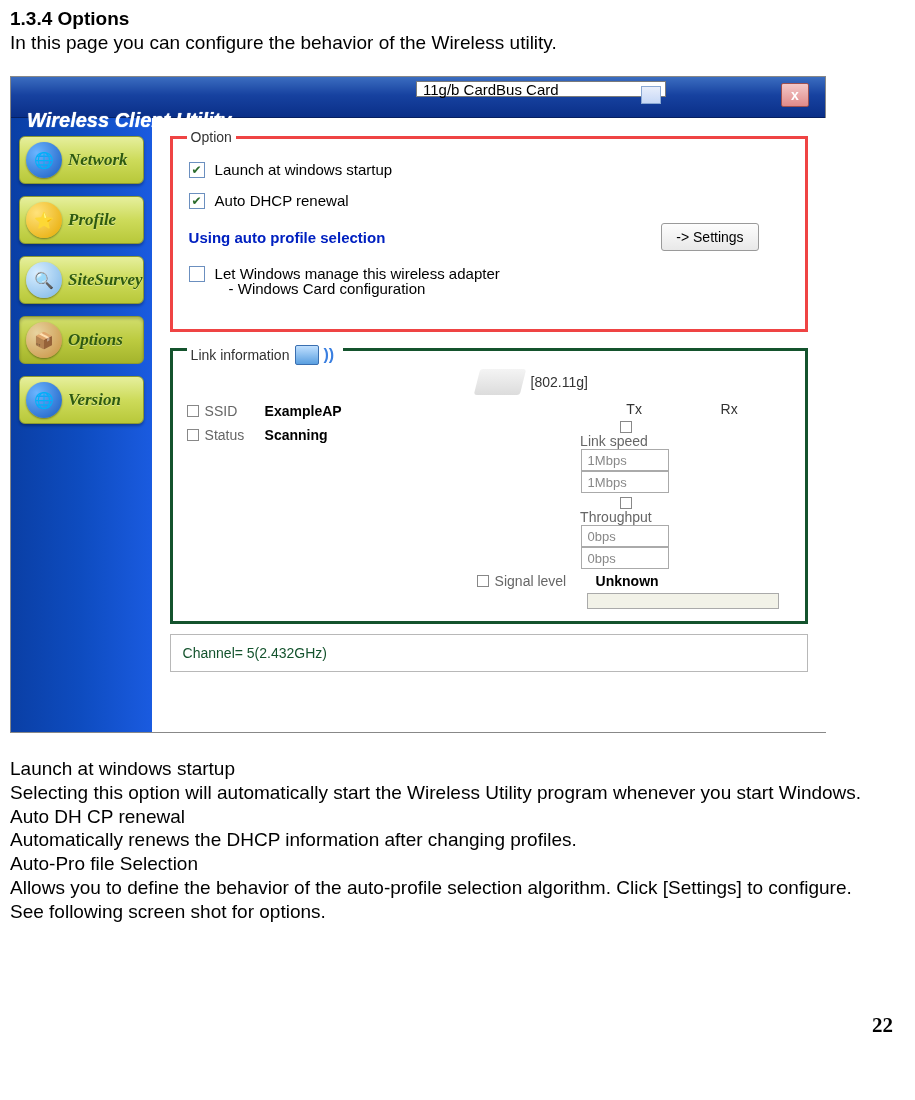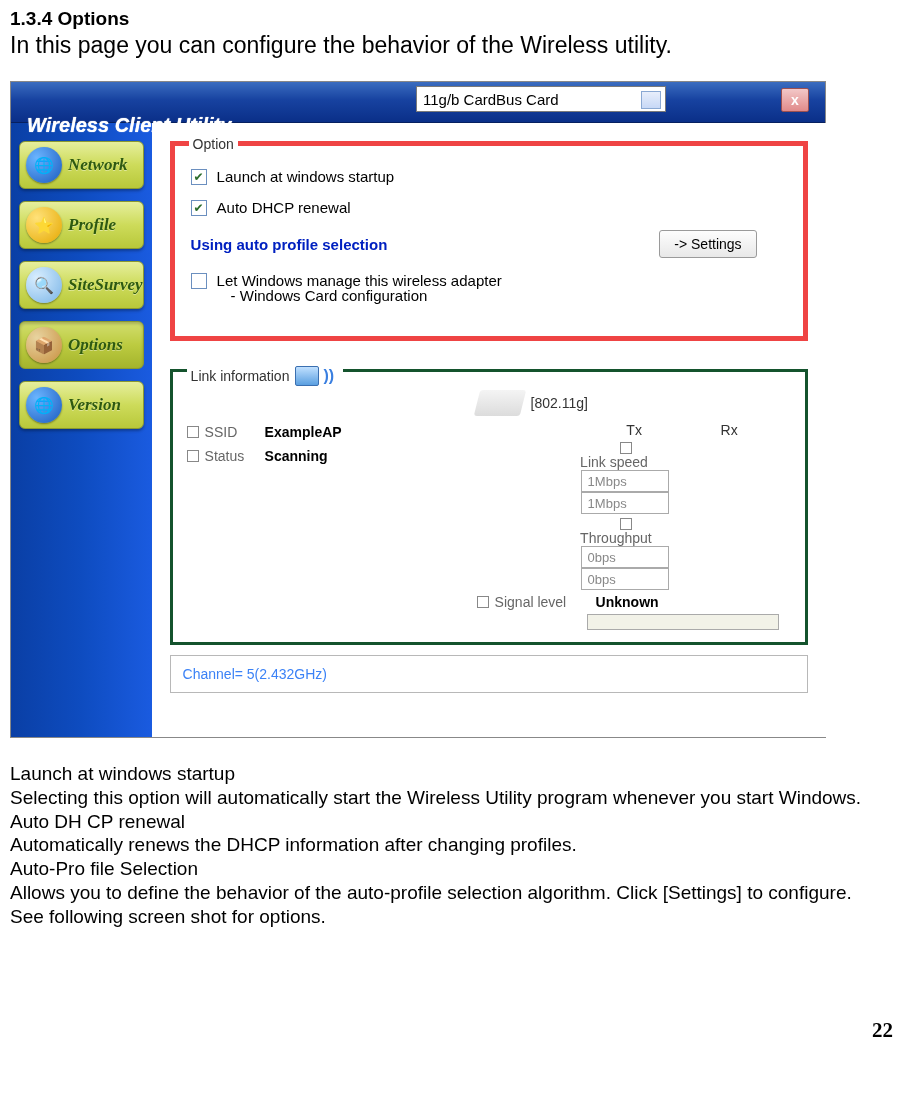--- a/index.html
+++ b/index.html
@@ -11,21 +11,21 @@
   }
   .page {
     padding: 8px 10px 0 10px;
   }
   .heading {
     font-size: 19px;
     font-weight: bold;
     margin: 0 0 2px 0;
   }
   .intro {
-    font-size: 23px;
+    font-size: 19px;
     margin: 0 0 22px 0;
   }
   .app {
     width: 814px;
     border: 1px solid #888;
   }
   .titlebar {
     height: 40px;
     background: linear-gradient(to bottom, #3b6dc0 0%, #1742a0 45%, #0a2f88 100%);
     display: flex;
@@ -41,21 +41,21 @@
     font-style: italic;
     margin-left: 16px;
     text-shadow: 0 0 1px #fff;
     margin-top: 47px;
   }
   .card-select {
     position: absolute;
     left: 405px;
     top: 4px;
     width: 250px;
-    height: 26px;
+    height: 16px;
     background: #fff;
     border: 1px solid #7a7a7a;
     font-size: 15px;
     display: flex;
     align-items: center;
     padding-left: 6px;
     box-sizing: border-box;
   }
   .card-select::after {
     content: "";
@@ -128,24 +128,24 @@
     font-style: italic;
     color: #2e5a10;
     text-shadow: 0 1px 0 rgba(255,255,255,0.4);
   }
   .content {
     flex: 1;
     padding: 18px 18px 14px 18px;
     background: #fff;
   }
   .groupbox {
-    border: 5px solid #ef4444;
+    border: 3px solid #ef4444;
     position: relative;
     padding: 22px 16px 16px 16px;
-    margin-bottom: 28px;
+    margin-bottom: 16px;
     font-family: Tahoma, sans-serif;
   }
   .groupbox-title {
     position: absolute;
     top: -10px;
     left: 14px;
     background: #fff;
     padding: 0 4px;
     font-size: 14px;
     color: #333;
@@ -343,21 +343,21 @@
     margin-top: 4px;
     width: 190px;
     height: 14px;
     border: 1px solid #aaa;
     background: #f2f2e8;
   }
   .channel-box {
     border: 1px solid #b8b8b8;
     padding: 10px 12px;
     font-size: 14px;
-    color: #3b82f6;
+    color: #14532d;
     font-family: Tahoma, sans-serif;
   }
   .desc {
     font-size: 19px;
     margin-top: 24px;
     line-height: 1.25;
   }
   .pagenum {
     text-align: right;
     font-family: "Times New Roman", serif;

